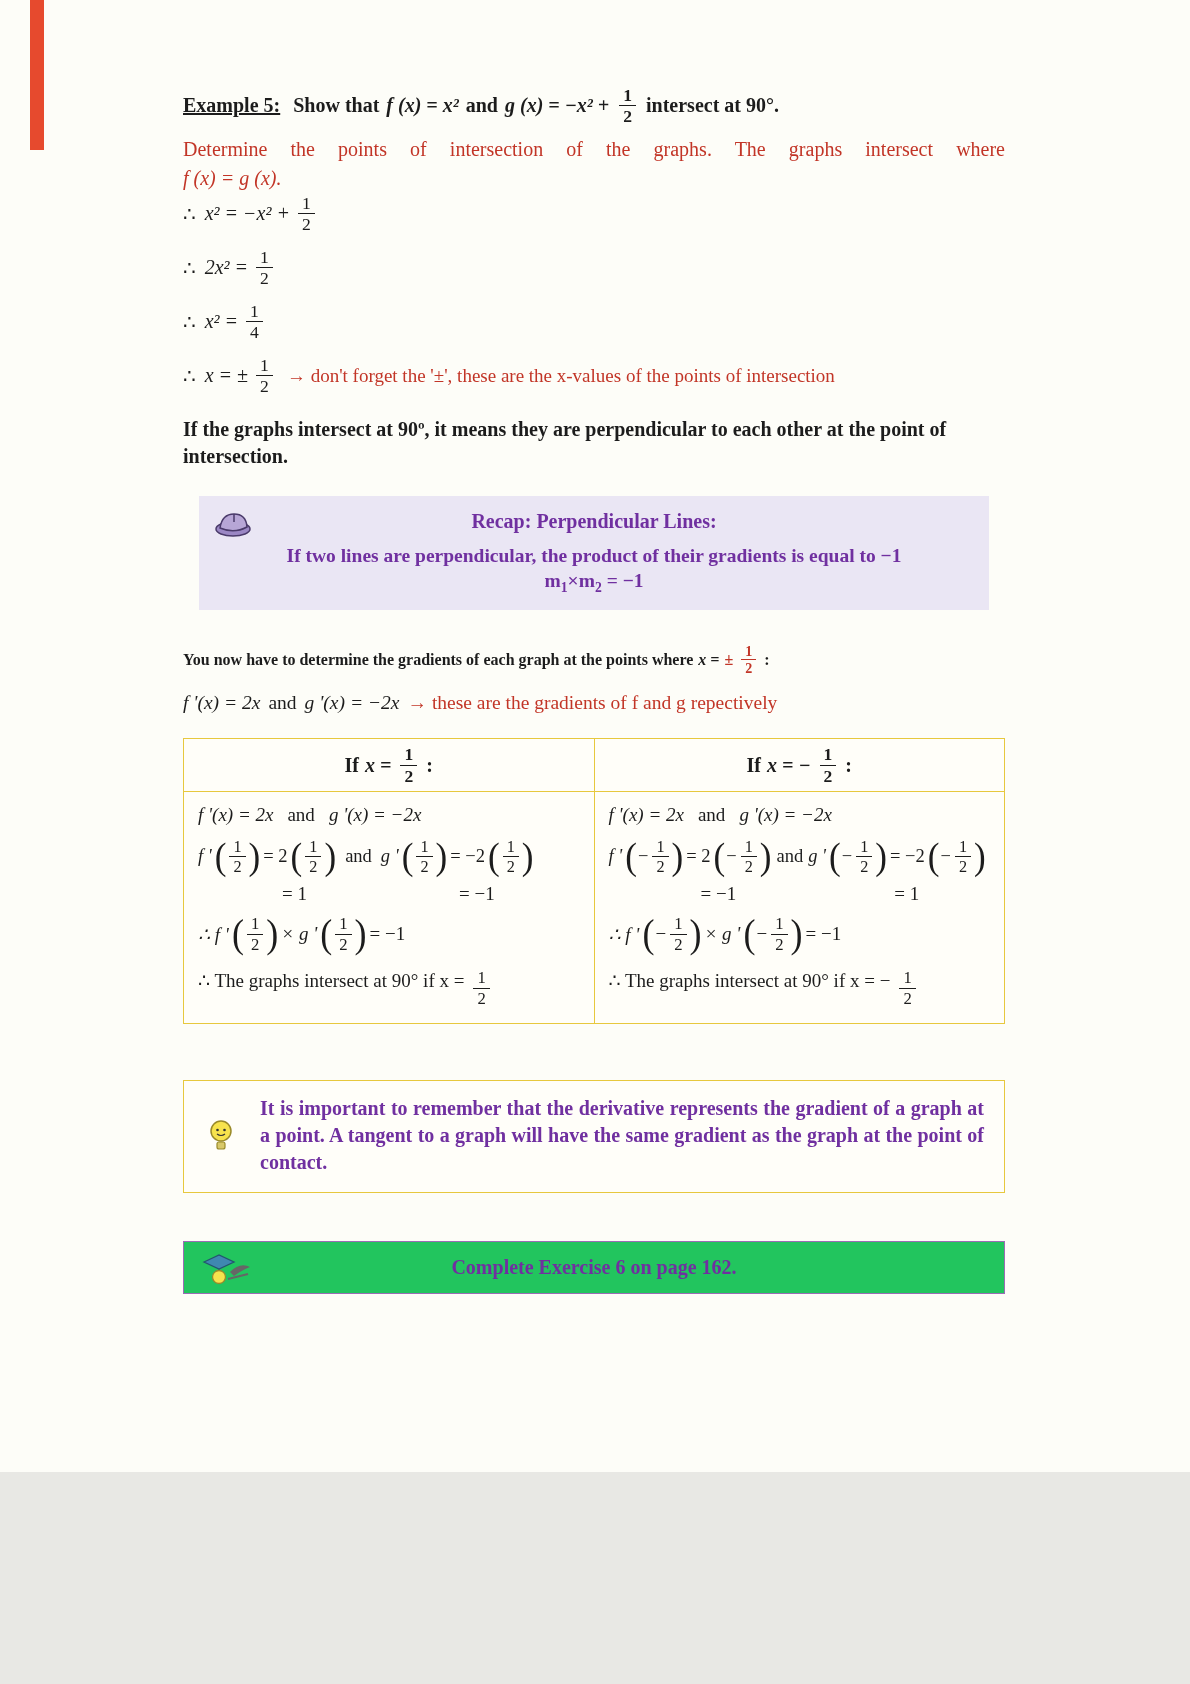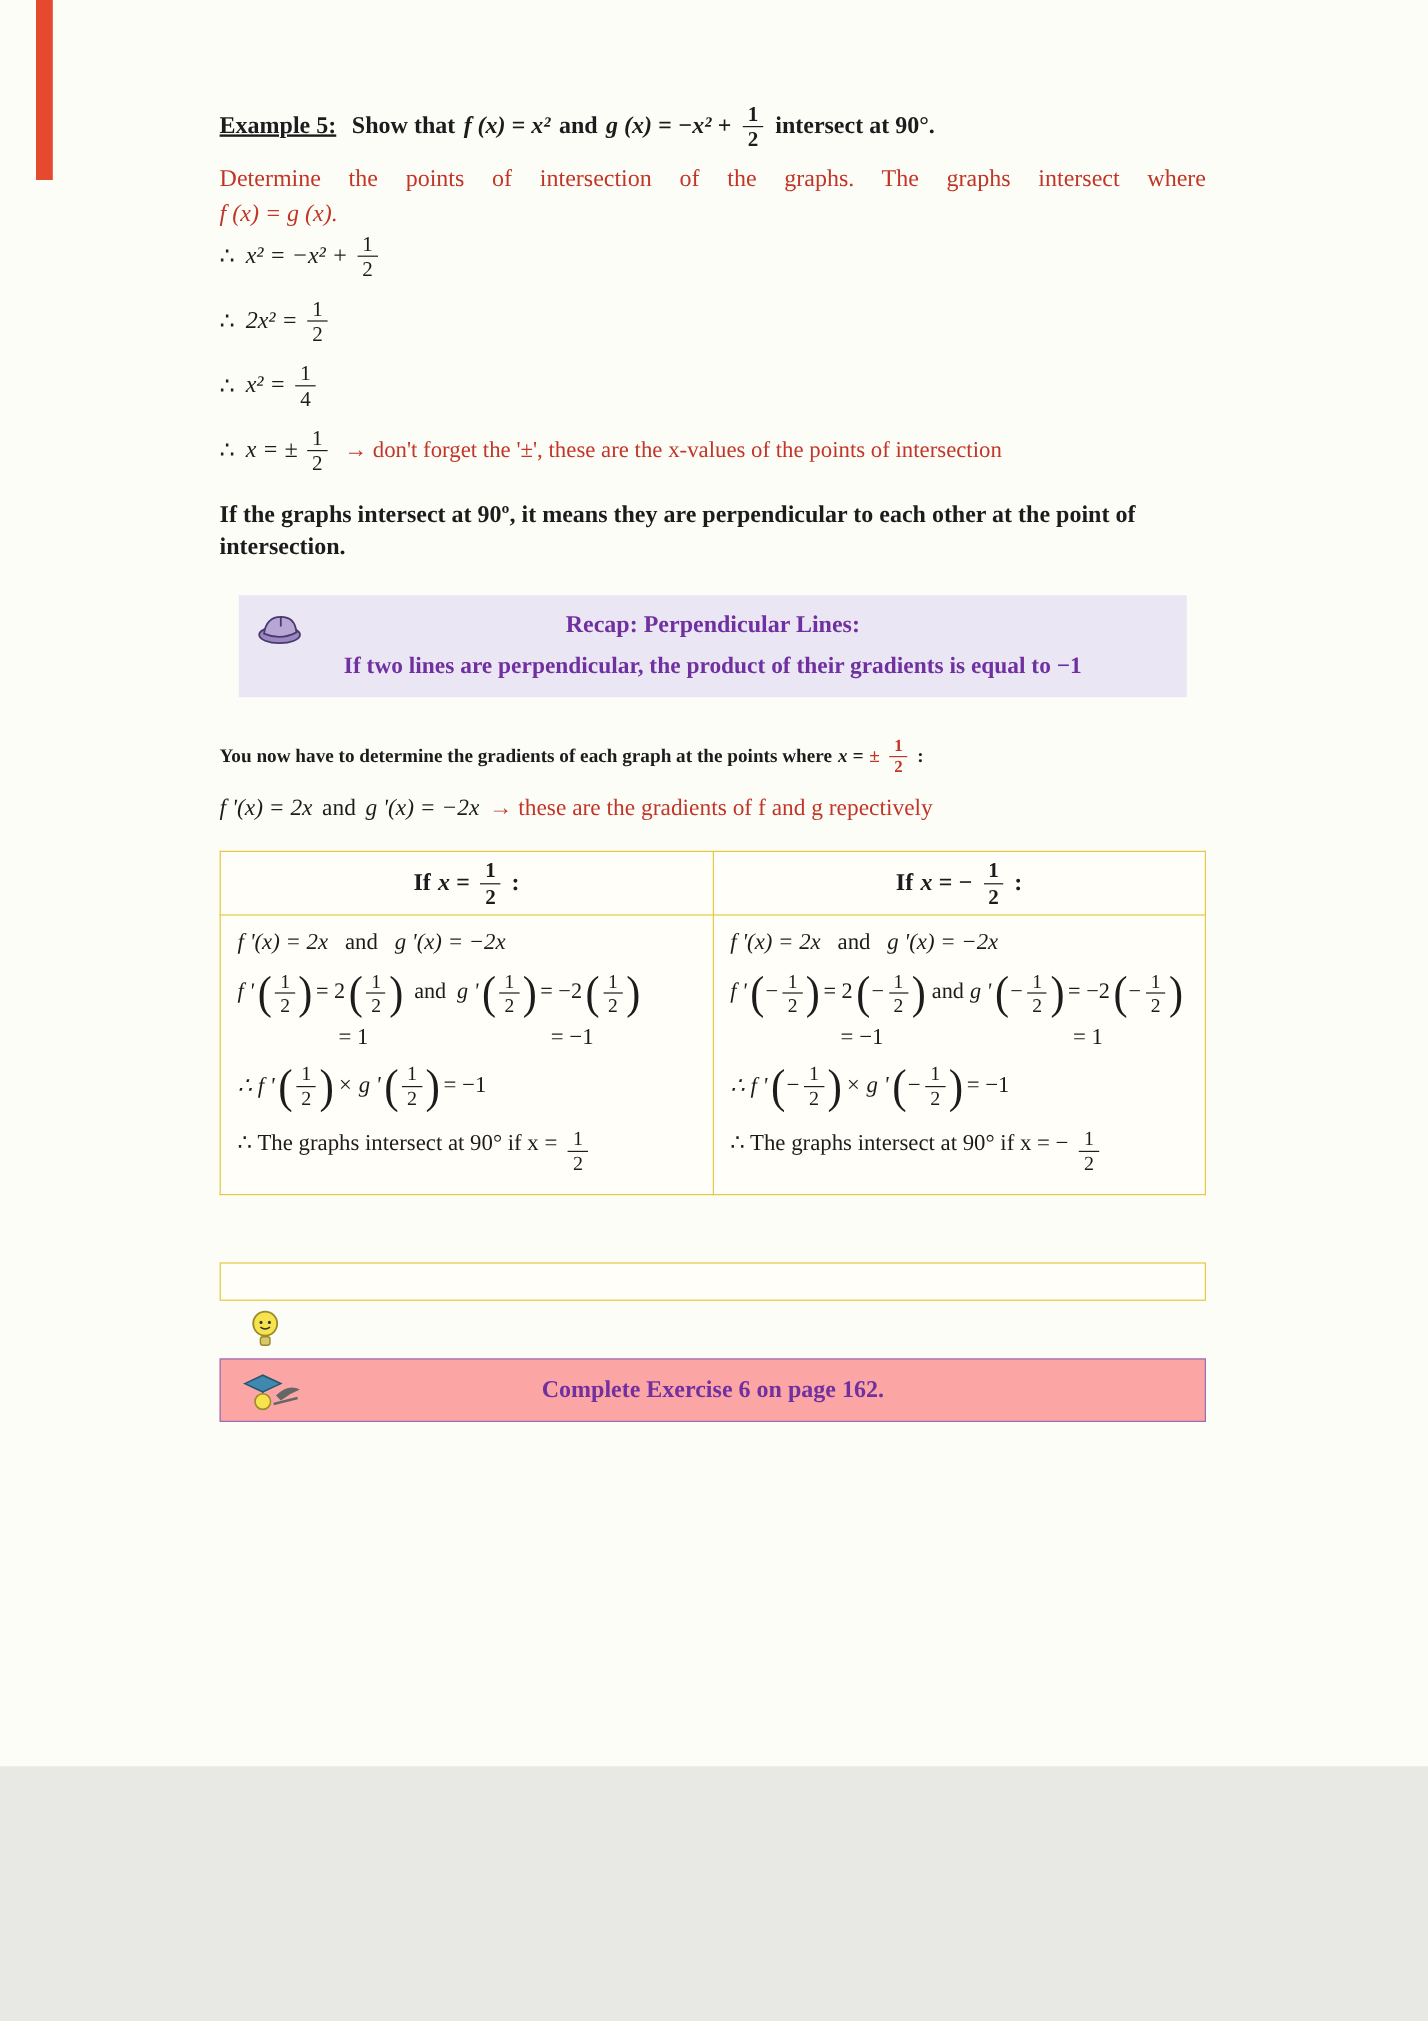--- a/index.html
+++ b/index.html
@@ -64,21 +64,21 @@
   .tl3{margin:8px 0 10px;font-size:19px;display:flex;}
   .tl4{display:flex;align-items:center;gap:3px;font-size:19px;margin-bottom:16px;}
   .tl5{display:flex;gap:6px;font-size:19px;}
 
   .imp-box{border:1.6px solid var(--gold);margin-top:56px;padding:14px 20px 16px 76px;position:relative;
            color:var(--purple);font-weight:bold;font-size:20px;line-height:1.35;background:#fffef9;}
   .imp-icon{position:absolute;left:24px;top:38px;}
   .imp-text{text-align:justify;}
 
   .exc-box{border:1.6px solid var(--pborder);margin-top:48px;padding:14px 16px;position:relative;
-           text-align:center;color:var(--purple);font-weight:bold;font-size:20px;background:#fca5a5;}
+           text-align:center;color:var(--purple);font-weight:bold;font-size:20px;background:#22c55e;}
   .exc-icon{position:absolute;left:16px;top:6px;}
 
   .copyright{position:absolute;left:183px;top:1508px;font-size:15.5px;color:#222;}
   .pagenum{position:absolute;right:212px;top:1498px;font-size:21px;color:#737373;}
 </style>
 </head>
 <body>
 
 <div class="page">
   <div class="red-strip"></div>
@@ -142,20 +142,21 @@
     <section class="recap">
       <span class="recap-icon">
         <svg width="42" height="32" viewBox="0 0 42 32">
           <ellipse cx="20" cy="21" rx="17" ry="7" fill="#9b87c4" stroke="#4a3a6a" stroke-width="1.5"></ellipse>
           <path d="M7 20 Q9 6 21 6 Q33 6 34 19 Q21 26 7 20Z" fill="#b7a6d6" stroke="#4a3a6a" stroke-width="1.5"></path>
           <path d="M21 6 L21 14" stroke="#4a3a6a" stroke-width="1.5"></path>
         </svg>
       </span>
       <p class="recap-title">Recap: Perpendicular Lines:</p>
       <p class="recap-line">If two lines are perpendicular, the product of their gradients is equal to −1</p>
+      <p class="recap-mline"><b>m</b><sub>1</sub><b>×</b><b>m</b><sub>2</sub>&nbsp;<b>= −1</b></p>
     </section>
 
     <p class="grad-para">
       <span>You now have to determine the gradients of each graph at the points where</span>
       <i class="m">x =</i>
       <span class="red">±</span>
       <span class="frac red">
           <span class="num">1</span>
           <span class="den">2</span>
         </span>
@@ -369,20 +370,21 @@
     <section class="imp-box">
       <span class="imp-icon">
         <svg width="26" height="34" viewBox="0 0 26 34">
           <circle cx="13" cy="12" r="10" fill="#f7e34d" stroke="#9a8a2a" stroke-width="1.5"></circle>
           <circle cx="9.5" cy="11" r="1.3" fill="#333"></circle>
           <circle cx="16.5" cy="11" r="1.3" fill="#333"></circle>
           <path d="M9 15 Q13 18 17 15" stroke="#333" fill="none" stroke-width="1.2"></path>
           <rect x="9" y="23" width="8" height="7" rx="2" fill="#d8c86a" stroke="#9a8a2a" stroke-width="1.2"></rect>
         </svg>
       </span>
+      <div class="imp-text">It is important to remember that the derivative represents the gradient of a graph at a point. A tangent to a graph will have the same gradient as the graph at the point of contact.</div>
     </section>
 
     <section class="exc-box">
       <span class="exc-icon">
         <svg width="52" height="38" viewBox="0 0 52 38">
           <polygon points="4,14 19,7 34,14 19,21" fill="#3f88b0" stroke="#24566f" stroke-width="1.3"></polygon>
           <path d="M19 21 L19 26" stroke="#24566f" stroke-width="1.3"></path>
           <circle cx="19" cy="29" r="6.5" fill="#f7e34d" stroke="#9a8a2a" stroke-width="1.3"></circle>
           <path d="M30 24 Q40 14 50 19 Q42 22 34 28 Z" fill="#666"></path>
           <path d="M28 31 L48 26" stroke="#666" stroke-width="2"></path>

